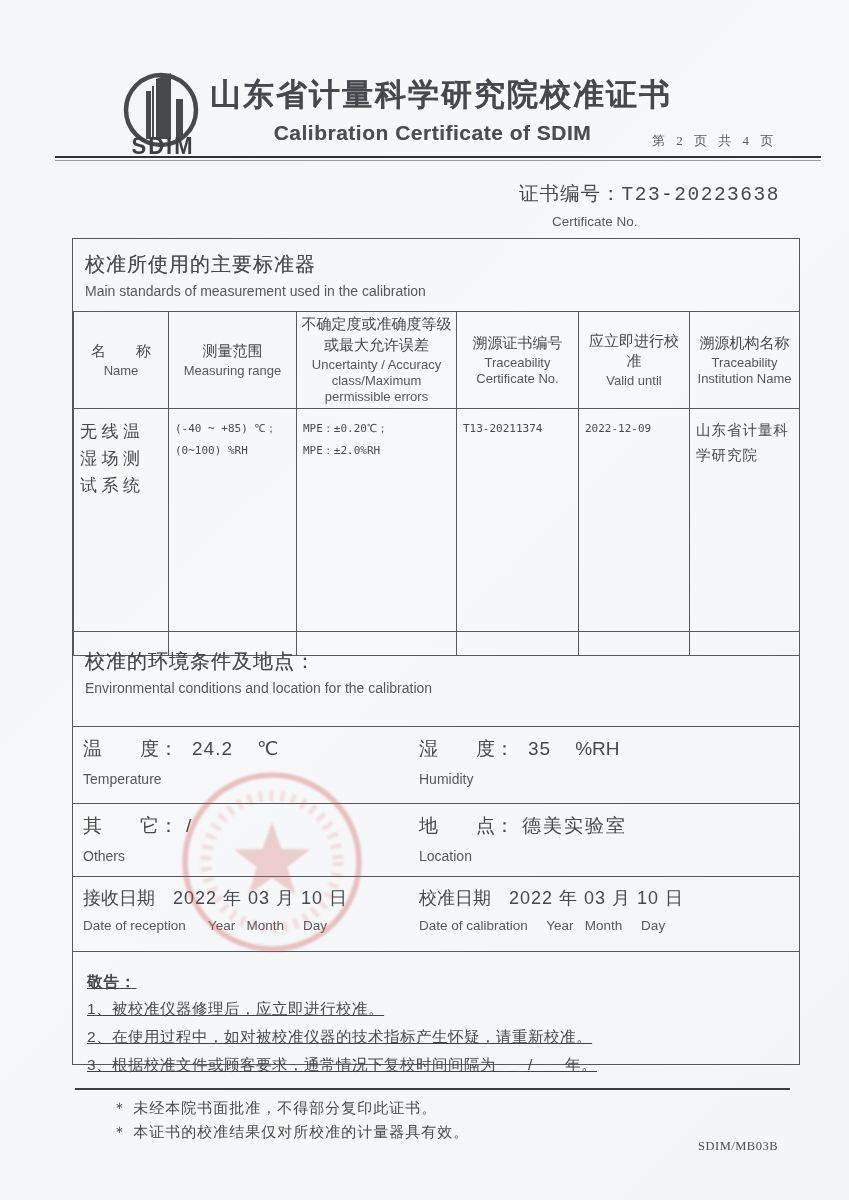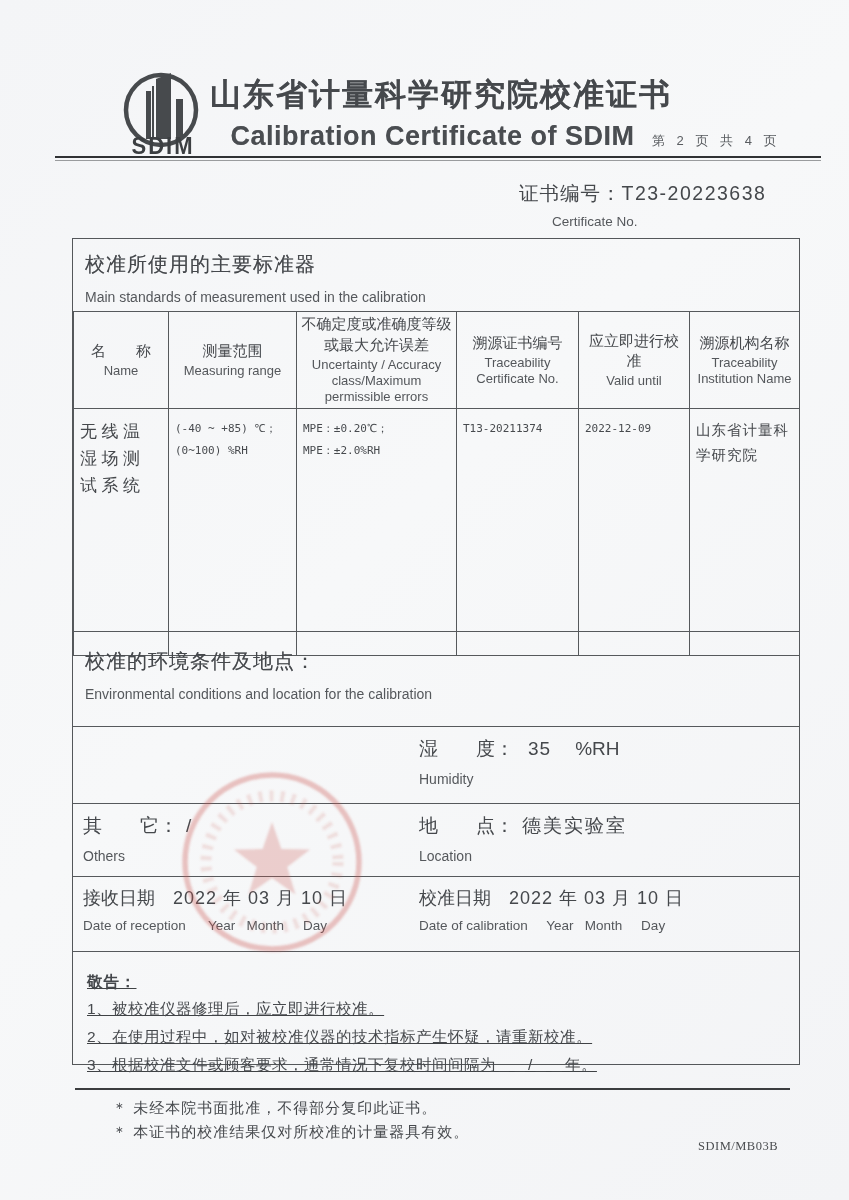--- a/index.html
+++ b/index.html
@@ -16,42 +16,42 @@
     font-size:22px;font-weight:bold;letter-spacing:2px;color:#3c3f42;
     transform:scaleY(1.05);
   }
   .title-zh{
     position:absolute;left:210px;top:74px;width:445px;text-align:center;
     font-size:31px;font-weight:600;letter-spacing:2px;color:#45484c;
     text-shadow:0 0 .6px rgba(70,73,77,.6);white-space:nowrap;
   }
   .title-en{
     position:absolute;left:210px;top:121px;width:445px;text-align:center;
-    font-size:27px;font-weight:bold;letter-spacing:.5px;color:#4a4d51;
+    font-size:21px;font-weight:bold;letter-spacing:.5px;color:#4a4d51;
     text-shadow:0 0 .5px rgba(74,77,81,.5);white-space:nowrap;
   }
   .page-info{
-    position:absolute;left:652px;top:132px;font-size:13px;letter-spacing:4px;color:#595c60;white-space:nowrap;
+    position:absolute;left:652px;top:132px;font-size:13px;letter-spacing:4px;color:#595c60;white-space:nowrap;font-family:Liberation Serif, serif;
   }
   .header-rule{
     position:absolute;left:55px;top:156px;width:766px;height:2px;
     border-top:2px solid #303234;border-bottom:1px solid #9a9c9e;
   }
   .cert-no-line{position:absolute;left:519px;top:180px;font-size:19.5px;letter-spacing:1px;color:#45484c;white-space:nowrap;}
-  .cert-no-value{font-family:Liberation Sans, sans-serif;letter-spacing:1.5px;}
+  .cert-no-value{font-family:Liberation Mono, monospace;letter-spacing:1.5px;}
   .cert-no-en{position:absolute;left:552px;top:214px;font-size:13.5px;color:#55585c;}
 
   
   .main-box{
     position:absolute;left:72px;top:238px;width:726px;height:825px;
     border:1.5px solid #54575a;
   }
   .sec{position:absolute;left:0;right:0;}
   .sec-title-zh{font-size:20px;letter-spacing:1px;color:#45484c;text-shadow:0 0 .5px rgba(69,72,76,.5);}
-  .sec-title-en{font-size:14px;color:#55585c;margin-top:11px;}
+  .sec-title-en{font-size:14px;color:#55585c;margin-top:5px;}
 
   .sec-standards-title{top:0;height:72px;padding:12px 12px 0 12px;box-sizing:border-box;}
 
   
   .std-table{
     position:absolute;top:72px;left:0;width:726px;border-collapse:collapse;table-layout:fixed;
   }
   .std-table th,.std-table td{border:1.2px solid #56595c;overflow:hidden;}
   .std-table th{height:92px;text-align:center;vertical-align:middle;padding:2px 3px;font-weight:normal;}
   .std-table td{height:228px;vertical-align:top;padding:9px 6px;}
@@ -174,20 +174,24 @@
       </tr>
     </tbody>
       </table>
 
     <div class="sec sec-env-title">
       <div class="sec-title-zh">校准的环境条件及地点：</div>
       <div class="sec-title-en">Environmental conditions and location for the calibration</div>
     </div>
 
     <div class="sec row row-temp-hum">
+      <div class="col-left">
+        <span class="zh-line"><span>温　　度：</span><span class="val">24.2</span><span class="unit">℃</span></span>
+        <span class="en-line">Temperature</span>
+      </div>
       <div class="col-right">
         <span class="zh-line"><span>湿　　度：</span><span class="val">35</span><span class="unit">%RH</span></span>
         <span class="en-line">Humidity</span>
       </div>
     </div>
 
     <div class="sec row row-others-loc">
       <div class="col-left">
         <span class="zh-line"><span>其　　它：</span><span class="val-text">/</span></span>
         <span class="en-line">Others</span>

